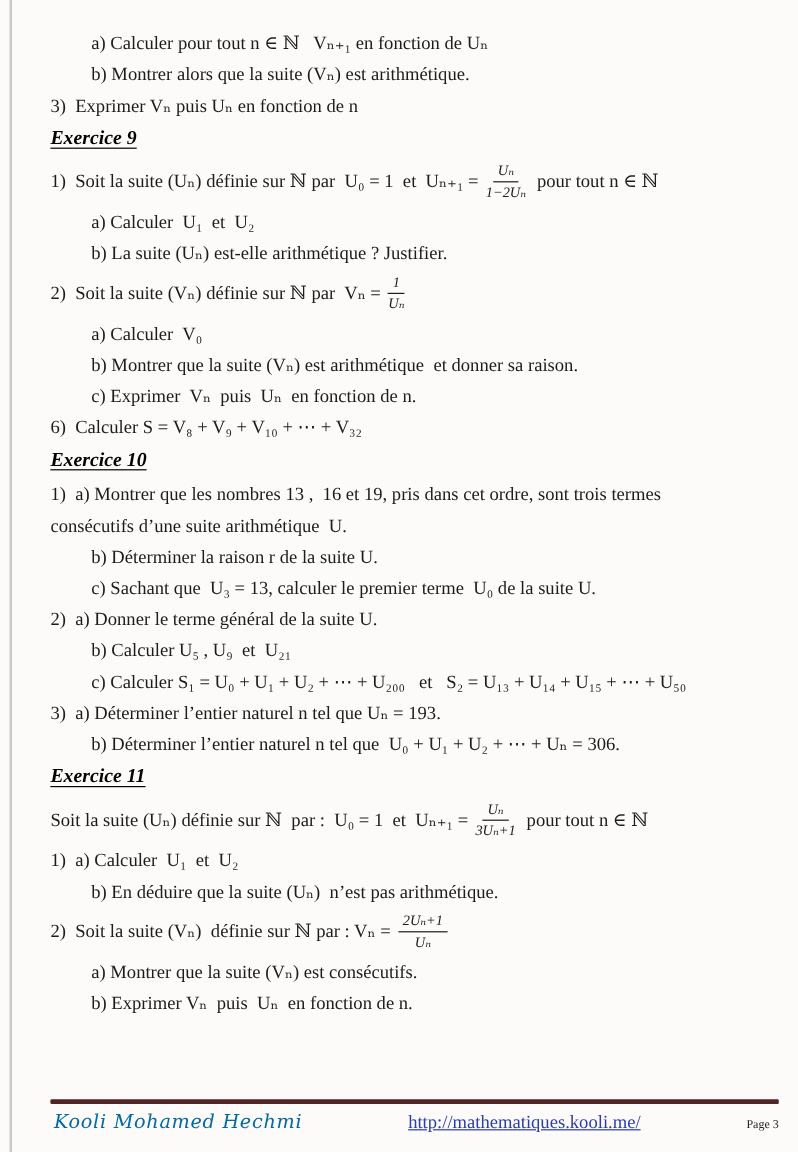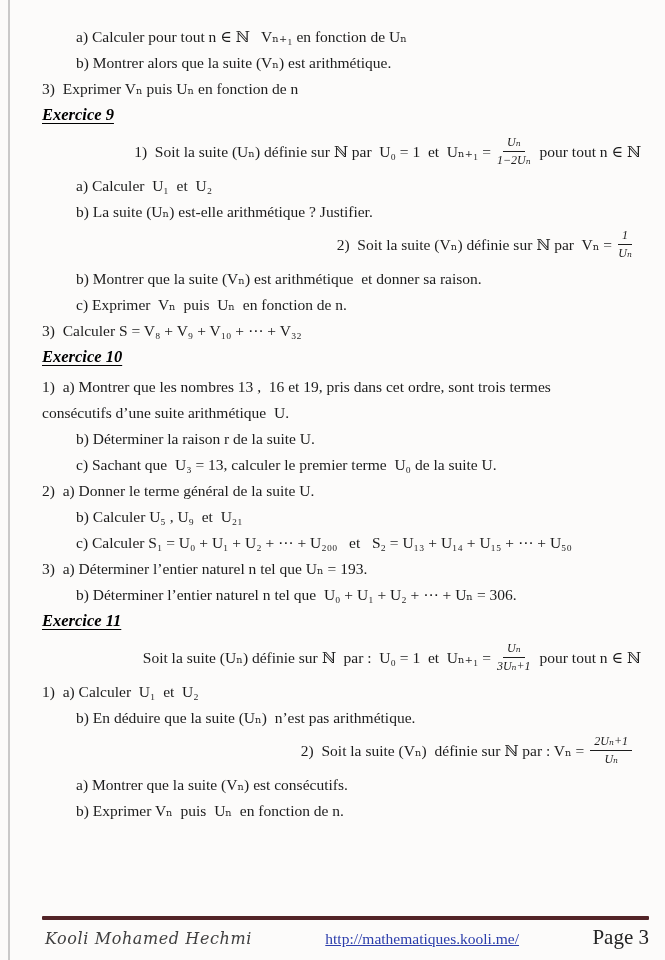--- a/index.html
+++ b/index.html
@@ -19,47 +19,47 @@
   .line{
     font-size:15.5px;line-height:19px;margin-bottom:7px;
     white-space:pre-wrap;
   }
   .ind{margin-left:34px;}
   .exh{
     font-size:16.5px;line-height:20px;font-weight:bold;font-style:italic;
     text-decoration:underline;text-underline-offset:3px;
     margin:4px 0 10px 0;color:#000000;
   }
-  .fline{margin:3px 0 8px;display:flex;align-items:center;flex-wrap:nowrap;justify-content:flex-end;}
+  .fline{margin:3px 0 8px;display:flex;align-items:center;flex-wrap:nowrap;}
   .fline .seg{font-size:15.5px;white-space:pre-wrap;}
   .frac{
     display:inline-flex;flex-direction:column;align-items:center;
     margin:0 9px 0 6px;font-style:italic;
   }
   .fnum{
     display:block;font-size:12px;line-height:15px;padding:0 4px 1px;
     border-bottom:1.4px solid #1c1c1c;white-space:pre;
   }
   .fden{display:block;font-size:12px;line-height:15px;padding-top:1px;white-space:pre;}
   .rule{
     position:absolute;left:42px;right:16px;top:916px;height:4px;
     background:#532427;border-radius:1px;
   }
   .frow{
     position:absolute;left:45px;right:16px;top:925px;
     display:flex;align-items:baseline;justify-content:space-between;
   }
   .author{
-    color:#404040;font-style:italic;font-size:16px;
+    color:#0369a1;font-style:italic;font-size:16px;
     font-family:"DejaVu Serif",serif;letter-spacing:.6px;
   }
   .flink{
     color:#2b3dab;text-decoration:underline;font-size:15.5px;cursor:pointer;text-align:center;
   }
-  .page-label{color:#242424;font-size:21px;}
+  .page-label{color:#242424;font-size:10px;}
 </style>
 </head>
 <body>
 
 <div class="page">
   <div class="scan-edge"></div>
 
   <main class="content">
 
     <section>
@@ -85,23 +85,24 @@
 
       <div class="line fline">
         <span class="seg">2)  Soit la suite (Vₙ) définie sur ℕ par  Vₙ =</span>
         <span class="frac">
           <span class="fnum">1</span>
           <span class="fden">Uₙ</span>
         </span>
         <span class="seg"></span>
       </div>
 
+      <div class="line ind">a) Calculer  V₀</div>
       <div class="line ind">b) Montrer que la suite (Vₙ) est arithmétique  et donner sa raison.</div>
       <div class="line ind">c) Exprimer  Vₙ  puis  Uₙ  en fonction de n.</div>
-      <div class="line">3)  Calculer S = V₈ + V₉ + V₁₀ + ⋯ + V₃₂</div>
+      <div class="line">6)  Calculer S = V₈ + V₉ + V₁₀ + ⋯ + V₃₂</div>
     </section>
 
     <section>
       <h2 class="exh">Exercice 10</h2>
       <div class="line">1)  a) Montrer que les nombres 13 ,  16 et 19, pris dans cet ordre, sont trois termes</div>
       <div class="line">consécutifs d’une suite arithmétique  U.</div>
       <div class="line ind">b) Déterminer la raison r de la suite U.</div>
       <div class="line ind">c) Sachant que  U₃ = 13, calculer le premier terme  U₀ de la suite U.</div>
       <div class="line">2)  a) Donner le terme général de la suite U.</div>
       <div class="line ind">b) Calculer U₅ , U₉  et  U₂₁</div>

